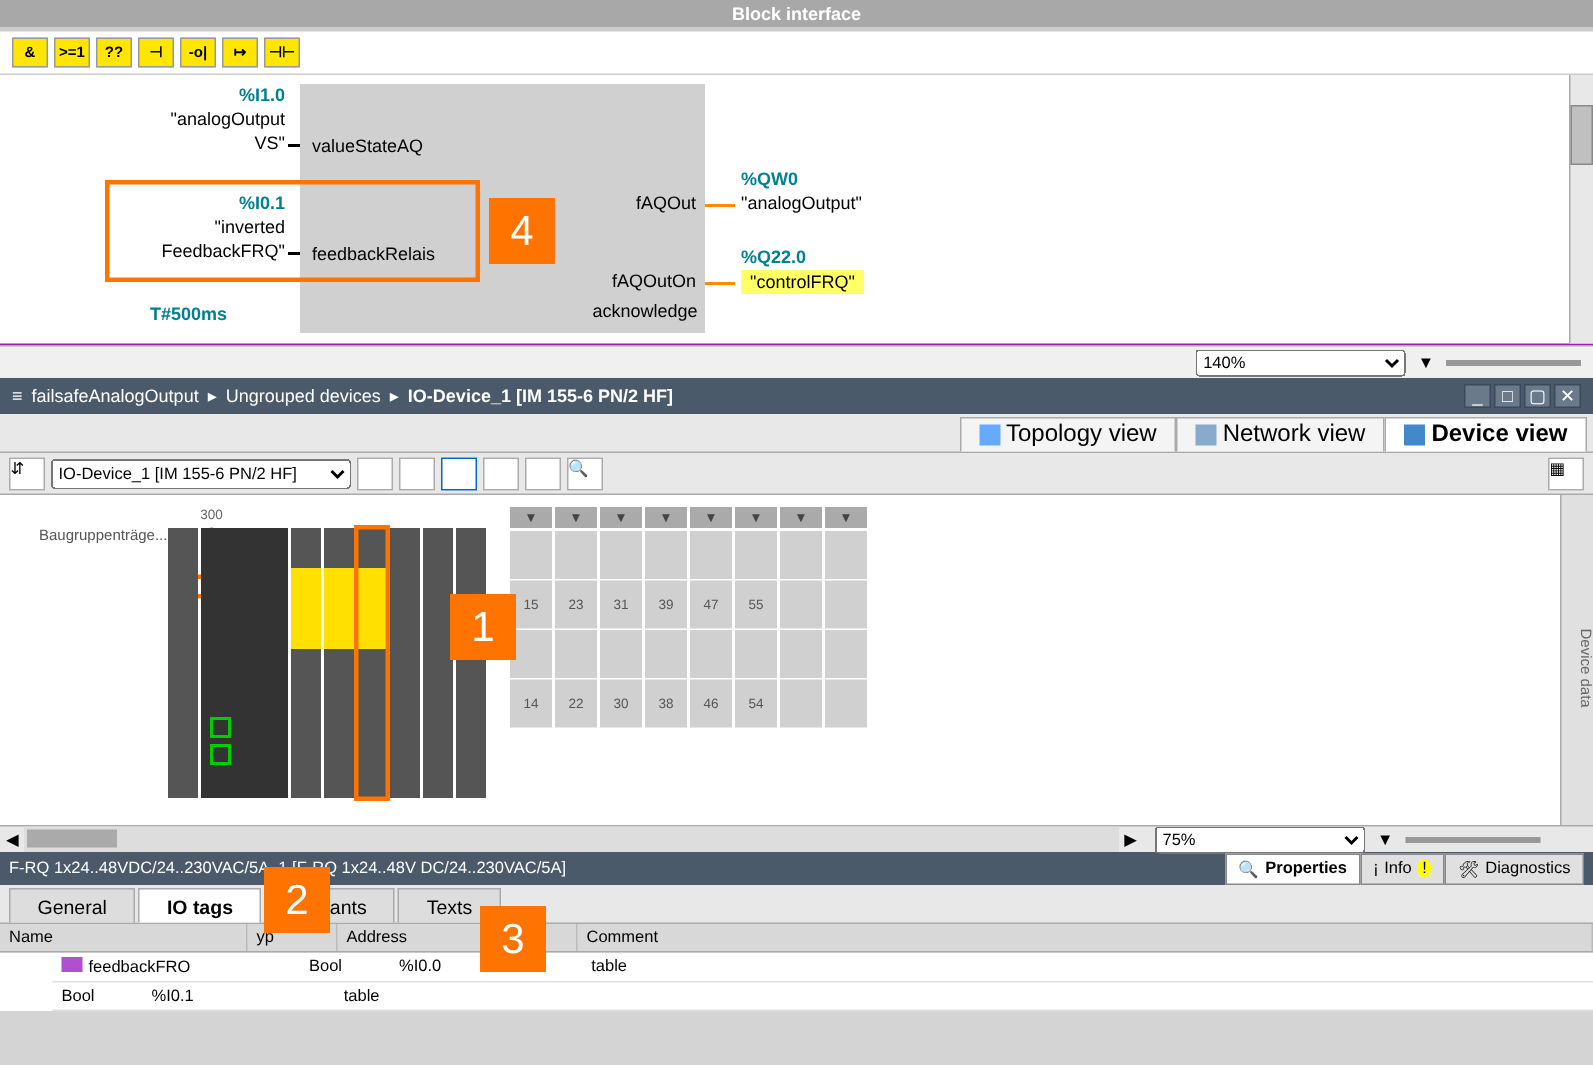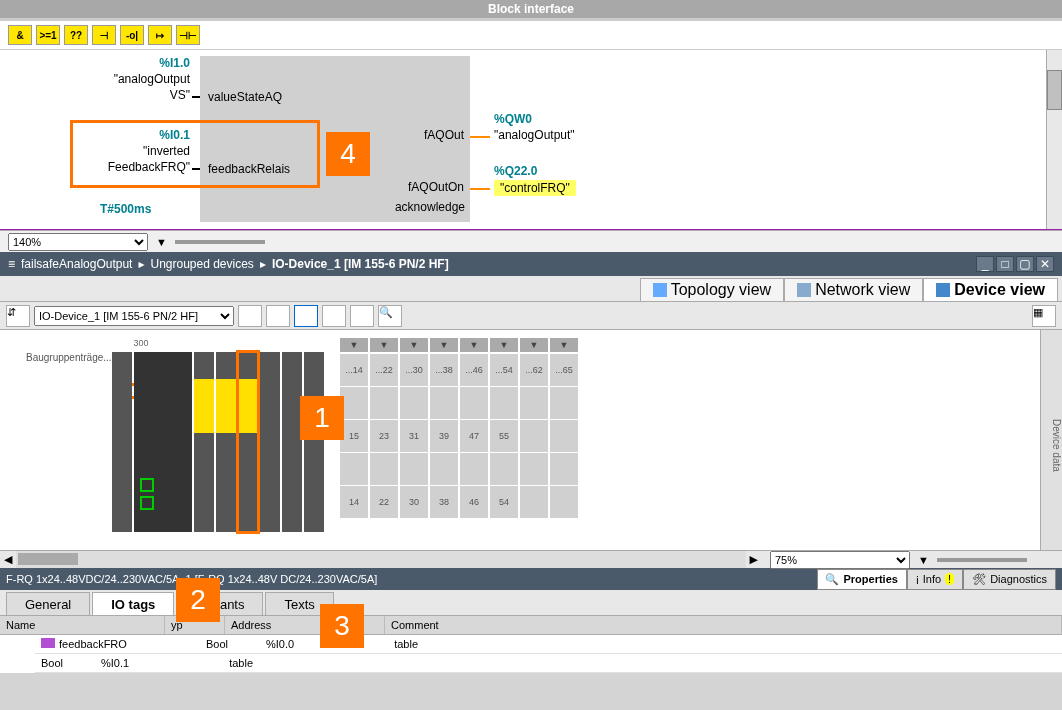--- a/index.html
+++ b/index.html
@@ -7,21 +7,21 @@
 
 .top-title { background: #a8a8a8; color: #fff; text-align: center; padding: 2px; font-size: 12px; font-weight: bold; }
 
 .ladder-toolbar { background: #fff; border-top: 3px solid #ccc; border-bottom: 1px solid #ccc; padding: 4px 8px; display: flex; gap: 4px; }
 .ladder-btn { background: #ffe600; border: 1px solid #999; width: 24px; height: 20px; display: flex; align-items: center; justify-content: center; font-size: 10px; font-weight: bold; }
 
 .ladder-area { background: #fff; height: 180px; position: relative; border-bottom: 1px solid #a21caf; }
 .ladder-scroll { position: absolute; right: 0; top: 0; bottom: 0; width: 16px; background: #e8e8e8; border-left: 1px solid #aaa; }
 .ladder-scroll-thumb { background: #c0c0c0; height: 40px; margin-top: 20px; border: 1px solid #888; }
 
-.zoom-bar { background: #f0f0f0; border-top: 1px solid #aaa; height: 22px; display: flex; align-items: center; padding: 0 8px; gap: 8px; }
+.zoom-bar { background: #f0f0f0; border-top: 1px solid #aaa; height: 22px; display: flex; justify-content: flex-end; align-items: center; padding: 0 8px; gap: 8px; }
 .zoom-select { width: 140px; height: 18px; font-size: 11px; }
 .zoom-slider { width: 90px; height: 4px; background: linear-gradient(to right, #999 0%, #999 100%); position: relative; }
 
 .breadcrumb { background: #4a5a6a; color: #fff; padding: 4px 8px; display: flex; align-items: center; gap: 6px; font-size: 12px; }
 .breadcrumb-icons { margin-left: auto; display: flex; gap: 2px; }
 .bc-icon { width: 18px; height: 16px; background: #6a7a8a; border: 1px solid #3a4a5a; }
 
 .view-tabs { background: #e8e8e8; border-bottom: 1px solid #aaa; height: 26px; display: flex; justify-content: flex-end; padding-right: 4px; }
 .view-tab { background: #f4f4f4; border: 1px solid #aaa; border-bottom: none; padding: 4px 12px; margin-top: 2px; display: flex; align-items: center; gap: 4px; font-size: 16px; }
 .view-tab.active { background: #fff; font-weight: bold; }
@@ -222,30 +222,20 @@
     <div class="slot-arrow">▼</div>
     <div class="slot-arrow">▼</div>
     <div class="slot-arrow">▼</div>
     <div class="slot-arrow">▼</div>
     <div class="slot-arrow">▼</div>
     <div class="slot-arrow">▼</div>
     <div class="slot-arrow">▼</div>
   </div>
 
   <div class="slot-data">
-    <div class="slot-row">
-      <div class="slot-cell">...14</div>
-        <div class="slot-cell">...22</div>
-        <div class="slot-cell">...30</div>
-        <div class="slot-cell">...38</div>
-        <div class="slot-cell">...46</div>
-        <div class="slot-cell">...54</div>
-        <div class="slot-cell">...62</div>
-        <div class="slot-cell">...65</div>
-    </div>
     <div class="slot-row">
       <div class="slot-cell"></div>
         <div class="slot-cell"></div>
         <div class="slot-cell"></div>
         <div class="slot-cell"></div>
         <div class="slot-cell"></div>
         <div class="slot-cell"></div>
         <div class="slot-cell"></div>
         <div class="slot-cell"></div>
     </div>

